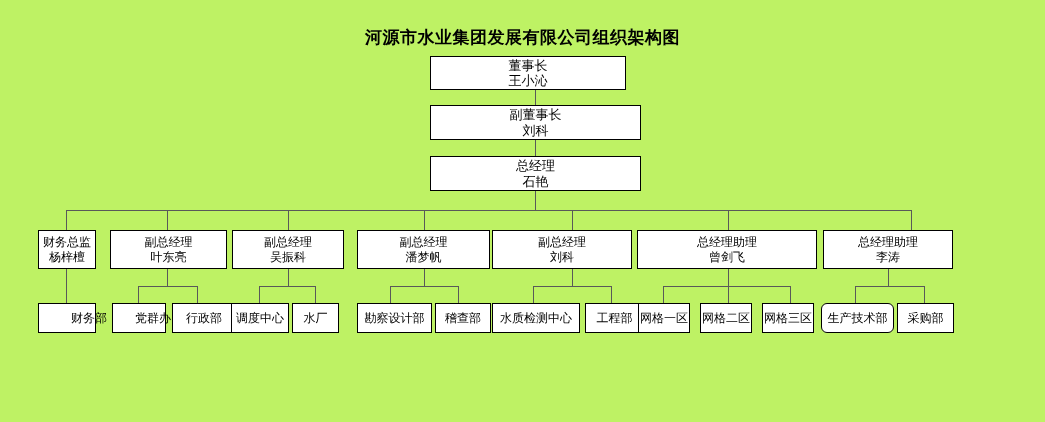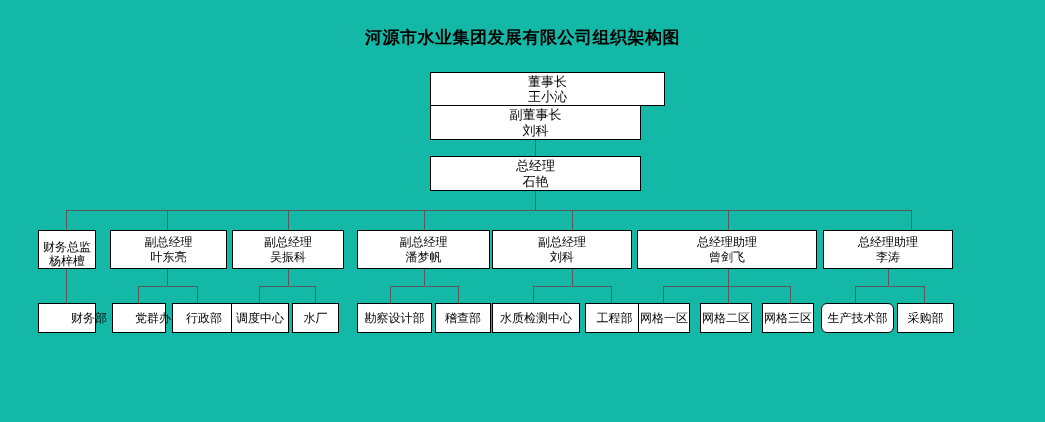--- a/index.html
+++ b/index.html
@@ -4,21 +4,21 @@
 <style>
   html, body {
     margin: 0;
     padding: 0;
     background: #ffffff;
   }
   #canvas {
     position: relative;
     width: 1045px;
     height: 422px;
-    background: #14b8a6;
+    background: #bef264;
     font-family: "DejaVu Sans", "Liberation Sans", sans-serif;
     overflow: hidden;
   }
   #chart-title {
     position: absolute;
     left: 0;
     top: 26px;
     width: 1045px;
     text-align: center;
     font-size: 17px;
@@ -61,21 +61,21 @@
   .conn.v { width: 1px; }
   .conn.h { height: 1px; }
 </style>
 </head>
 <body>
 
 <div id="canvas">
 
   <div id="chart-title">河源市水业集团发展有限公司组织架构图</div>
 
-  <div class="node exec" style="left:430px; top:72px; width:235px; height:34px;">
+  <div class="node exec" style="left:430px; top:56px; width:196px; height:34px;">
     <span class="title-line">董事长</span>
     <span class="name-line">王小沁</span>
   </div>
 
   <div class="conn v" style="left:535px; top:90px; height:15px;"></div>
 
   <div class="node exec" style="left:430px; top:105px; width:211px; height:35px;">
     <span class="title-line">副董事长</span>
     <span class="name-line">刘科</span>
   </div>
@@ -91,21 +91,21 @@
   <div class="conn h" style="left:66px; top:210px; width:845px;"></div>
 
   <div class="conn v" style="left:66px; top:210px; height:20px;"></div>
   <div class="conn v" style="left:167px; top:210px; height:20px;"></div>
   <div class="conn v" style="left:288px; top:210px; height:20px;"></div>
   <div class="conn v" style="left:424px; top:210px; height:20px;"></div>
   <div class="conn v" style="left:572px; top:210px; height:20px;"></div>
   <div class="conn v" style="left:728px; top:210px; height:20px;"></div>
   <div class="conn v" style="left:911px; top:210px; height:20px;"></div>
 
-  <div class="node mgr" style="left:38px; top:230px; width:58px; height:39px;justify-content:flex-end;">
+  <div class="node mgr" style="left:38px; top:230px; width:58px; height:39px;">
     <span class="title-line">财务总监</span>
     <span class="name-line">杨梓檀</span>
   </div>
 
   <div class="node mgr" style="left:110px; top:230px; width:117px; height:39px;">
     <span class="title-line">副总经理</span>
     <span class="name-line">叶东亮</span>
   </div>
 
   <div class="node mgr" style="left:232px; top:230px; width:112px; height:39px;">

